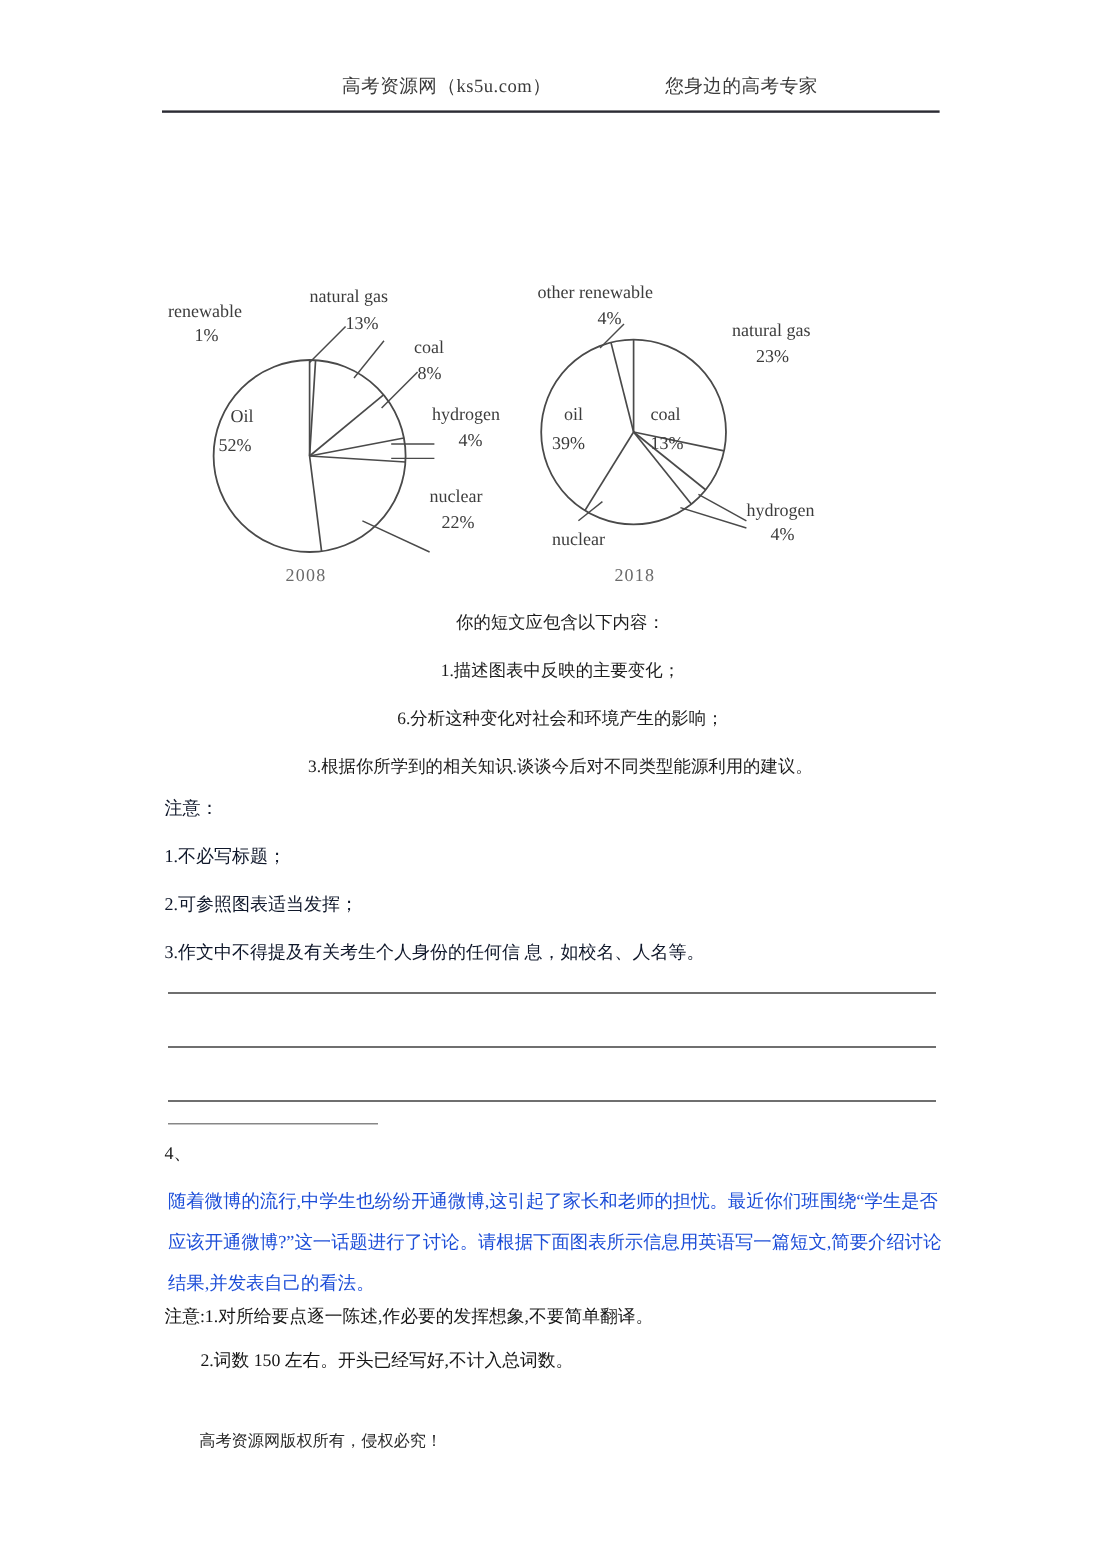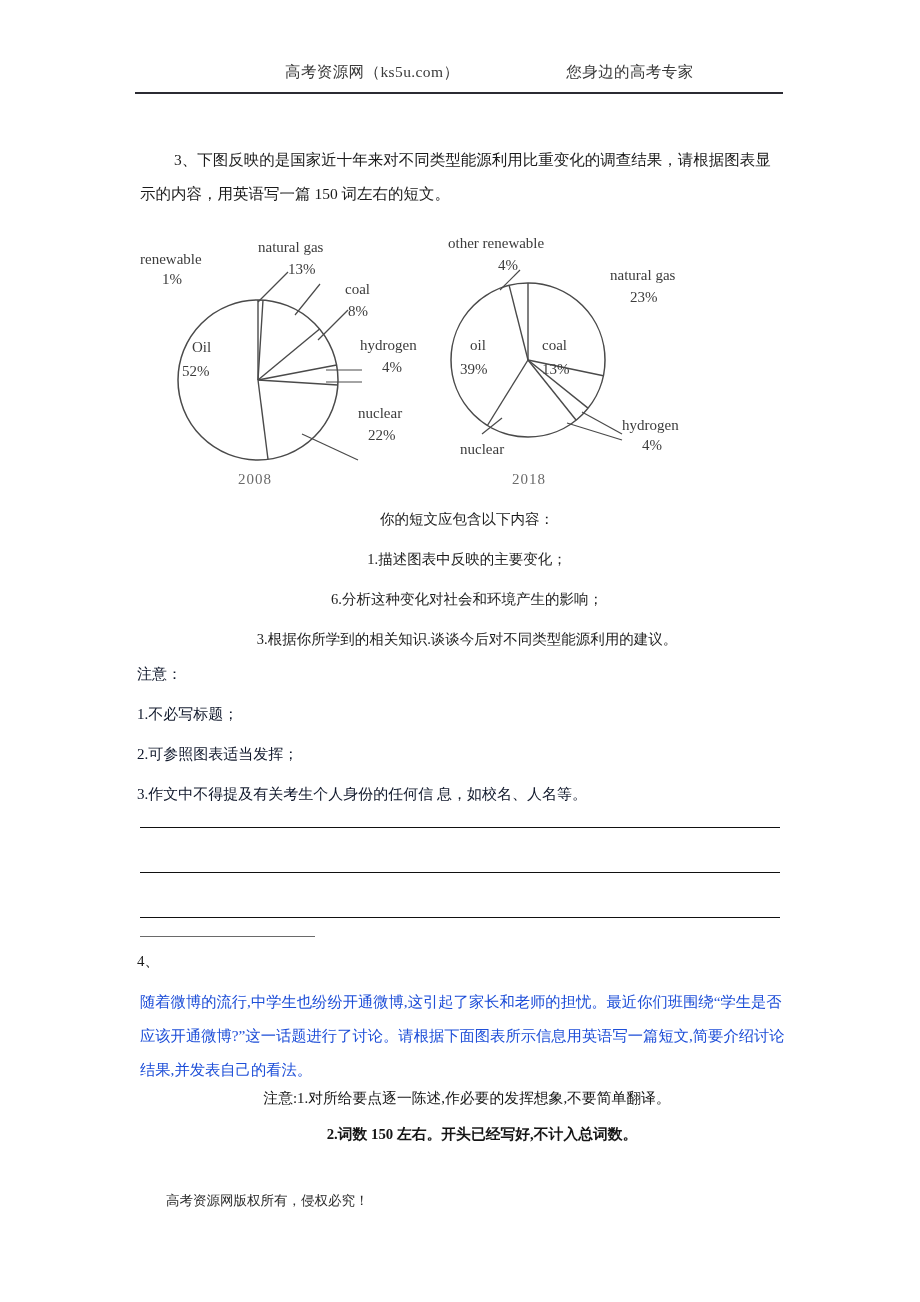--- a/index.html
+++ b/index.html
@@ -29,21 +29,20 @@
     top: 62px;
     width: 648px;
     height: 30px;
   }
   .header-inner {
     display: flex;
     align-items: baseline;
     font-size: 15.5px;
     color: #3a3a3a;
     letter-spacing: .4px;
-    gap: 12px;
   }
   .hdr-site {
     margin-left: 150px;
   }
   .hdr-slogan {
     margin-left: 95px;
   }
   .header-rule {
     position: absolute;
     left: 135px;
@@ -125,31 +124,29 @@
     width: 650px;
     font-size: 15.3px;
     line-height: 34px;
     color: #1d4ed8;
   }
   .q4-notes {
     position: absolute;
     left: 137px;
     top: 1088px;
     width: 660px;
-    text-align: center;
   }
   .q4-note {
     font-size: 14.8px;
     line-height: 20px;
     margin-bottom: 16px;
     color: #151515;
   }
   .q4-note.indent {
     padding-left: 30px;
-    font-weight: bold;
   }
   .copyright {
     position: absolute;
     left: 166px;
     top: 1192px;
     font-size: 13.5px;
     color: #2a2a2a;
   }
 
   
@@ -196,21 +193,20 @@
 <div class="page">
 
   <div class="header">
     <div class="header-inner">
       <span class="hdr-site">高考资源网（ks5u.com）</span>
       <span class="hdr-slogan">您身边的高考专家</span>
     </div>
   </div>
   <div class="header-rule"></div>
 
-  <div class="q3-intro">3、下图反映的是国家近十年来对不同类型能源利用比重变化的调查结果，请根据图表显示的内容，用英语写一篇 150 词左右的短文。</div>
 
   <div class="charts">
     <svg class="chart-svg" width="660" height="285" viewBox="0 0 660 285" xmlns="http://www.w3.org/2000/svg">
 
       <g>
 
         <circle cx="128" cy="158" r="80" class="pie-stroke"></circle>
 
         <line class="pie-spoke" x1="128" y1="158" x2="128" y2="78"></line>
         <line class="pie-spoke" x1="128" y1="158" x2="133.0" y2="78.2"></line>

